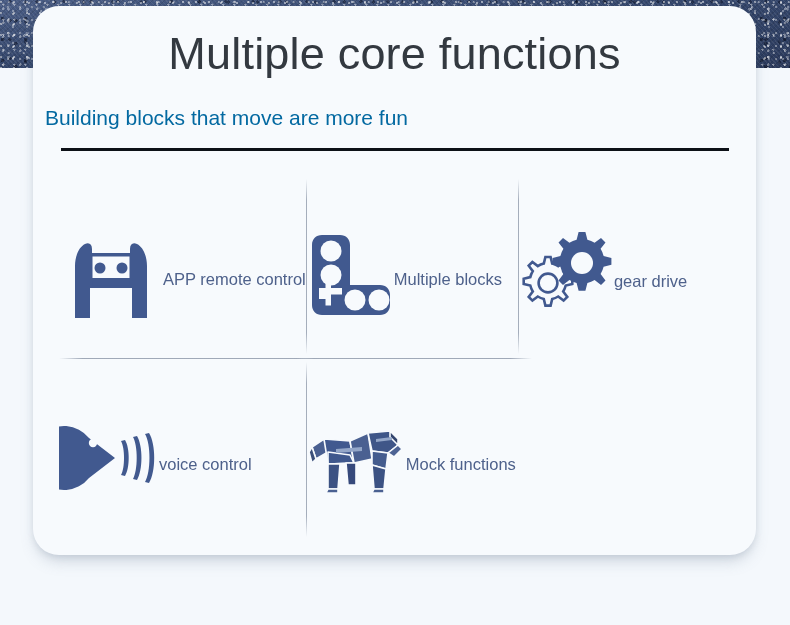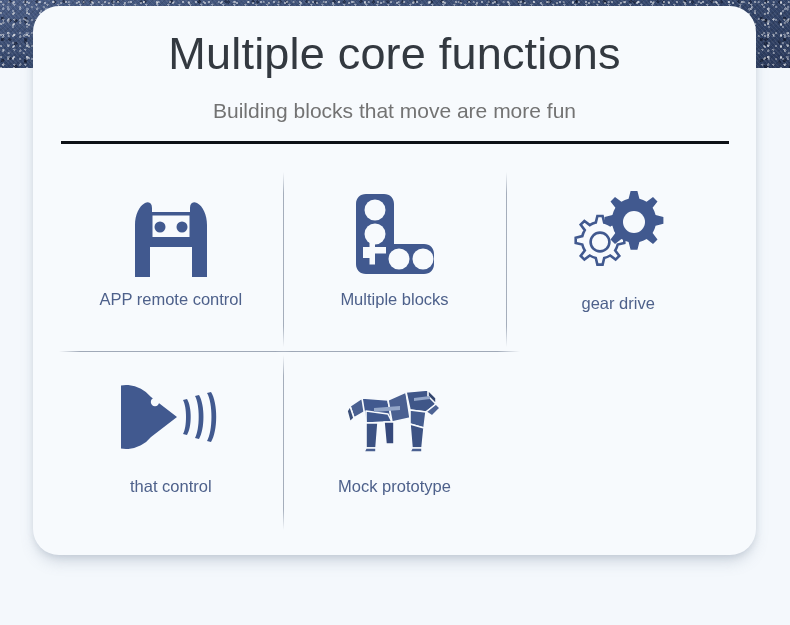--- a/index.html
+++ b/index.html
@@ -79,45 +79,44 @@
     margin: 0;
     padding-top: 22px;
     text-align: center;
     font-size: 45px;
     font-weight: 400;
     letter-spacing: .2px;
     color: #333940;
     line-height: 1.15;
   }
   .card-subtitle {
-    margin: 5px;
+    margin: 12px;
     padding-top: 14px;
-    text-align: center;
     font-size: 21px;
     font-weight: 400;
-    color: #737373;
+    color: #0369a1;
   }
   .divider-rule {
     margin: 18px auto 0;
     width: 668px;
     height: 3px;
     background: #0d1117;
   }
 
   
   .feature-grid {
     display: grid;
     grid-template-columns: 1fr 1fr 1fr;
     grid-template-rows: 183px 183px;
     margin: 24px 26px 0;
   }
   .feature-cell {
     position: relative;
     display: flex;
-    flex-direction: column;
+    flex-direction: row;
     align-items: center;
     justify-content: flex-start;
     padding-top: 18px;
     box-sizing: border-box;
   }
   
   .feature-cell:not(:nth-child(3n+1))::before {
     content: "";
     position: absolute;
     left: 0; top: 4px; bottom: 4px;
@@ -254,21 +253,21 @@
           <path d="M56 37 L30 17 A32 32 0 1 0 30 57 Z" fill="#41598f"></path>
           <circle cx="34" cy="22" r="4.2" fill="#f7fafd"></circle>
 
           <g fill="#41598f">
             <path d="M62 20 C66 27 66 47 62 54 L66 55 C71 47 71 27 66 19 Z"></path>
             <path d="M74 16 C79 25 79 49 74 58 L78 59 C84 49 84 25 78 15 Z"></path>
             <path d="M86 13 C92 23 92 51 86 61 L90 62 C97 51 97 23 90 12 Z"></path>
           </g>
         </svg>
       </div>
-      <div class="feature-label">that control</div>
+      <div class="feature-label">voice control</div>
     </div>
 
     <div class="feature-cell row-2">
       <div class="icon-box">
         <svg width="100" height="78" viewBox="0 0 100 78" aria-hidden="true">
           <g stroke="#f7fafd" stroke-width="1.6" stroke-linejoin="round">
 
             <path d="M6 28 L18 20 L22 33 L10 40 Z" fill="#4a6091"></path>
             <path d="M6 28 L10 40 L6 44 L3 33 Z" fill="#3b4f79"></path>
 
@@ -289,17 +288,17 @@
 
             <path d="M22 45 L34 45 L32 70 L22 70 Z" fill="#3c5283"></path>
             <path d="M22 70 L32 70 L32 74 L20 74 Z" fill="#4a6091"></path>
             <path d="M40 44 L50 44 L50 66 L42 66 Z" fill="#36497b"></path>
 
             <path d="M30 30 L56 28 L56 32 L30 34 Z" fill="#93a6c8" stroke="none"></path>
             <path d="M70 20 L86 18 L86 21 L70 23 Z" fill="#93a6c8" stroke="none"></path>
           </g>
         </svg>
       </div>
-      <div class="feature-label">Mock prototype</div>
+      <div class="feature-label">Mock functions</div>
     </div>
 
   </div>
 </div>
 
 </body></html>

